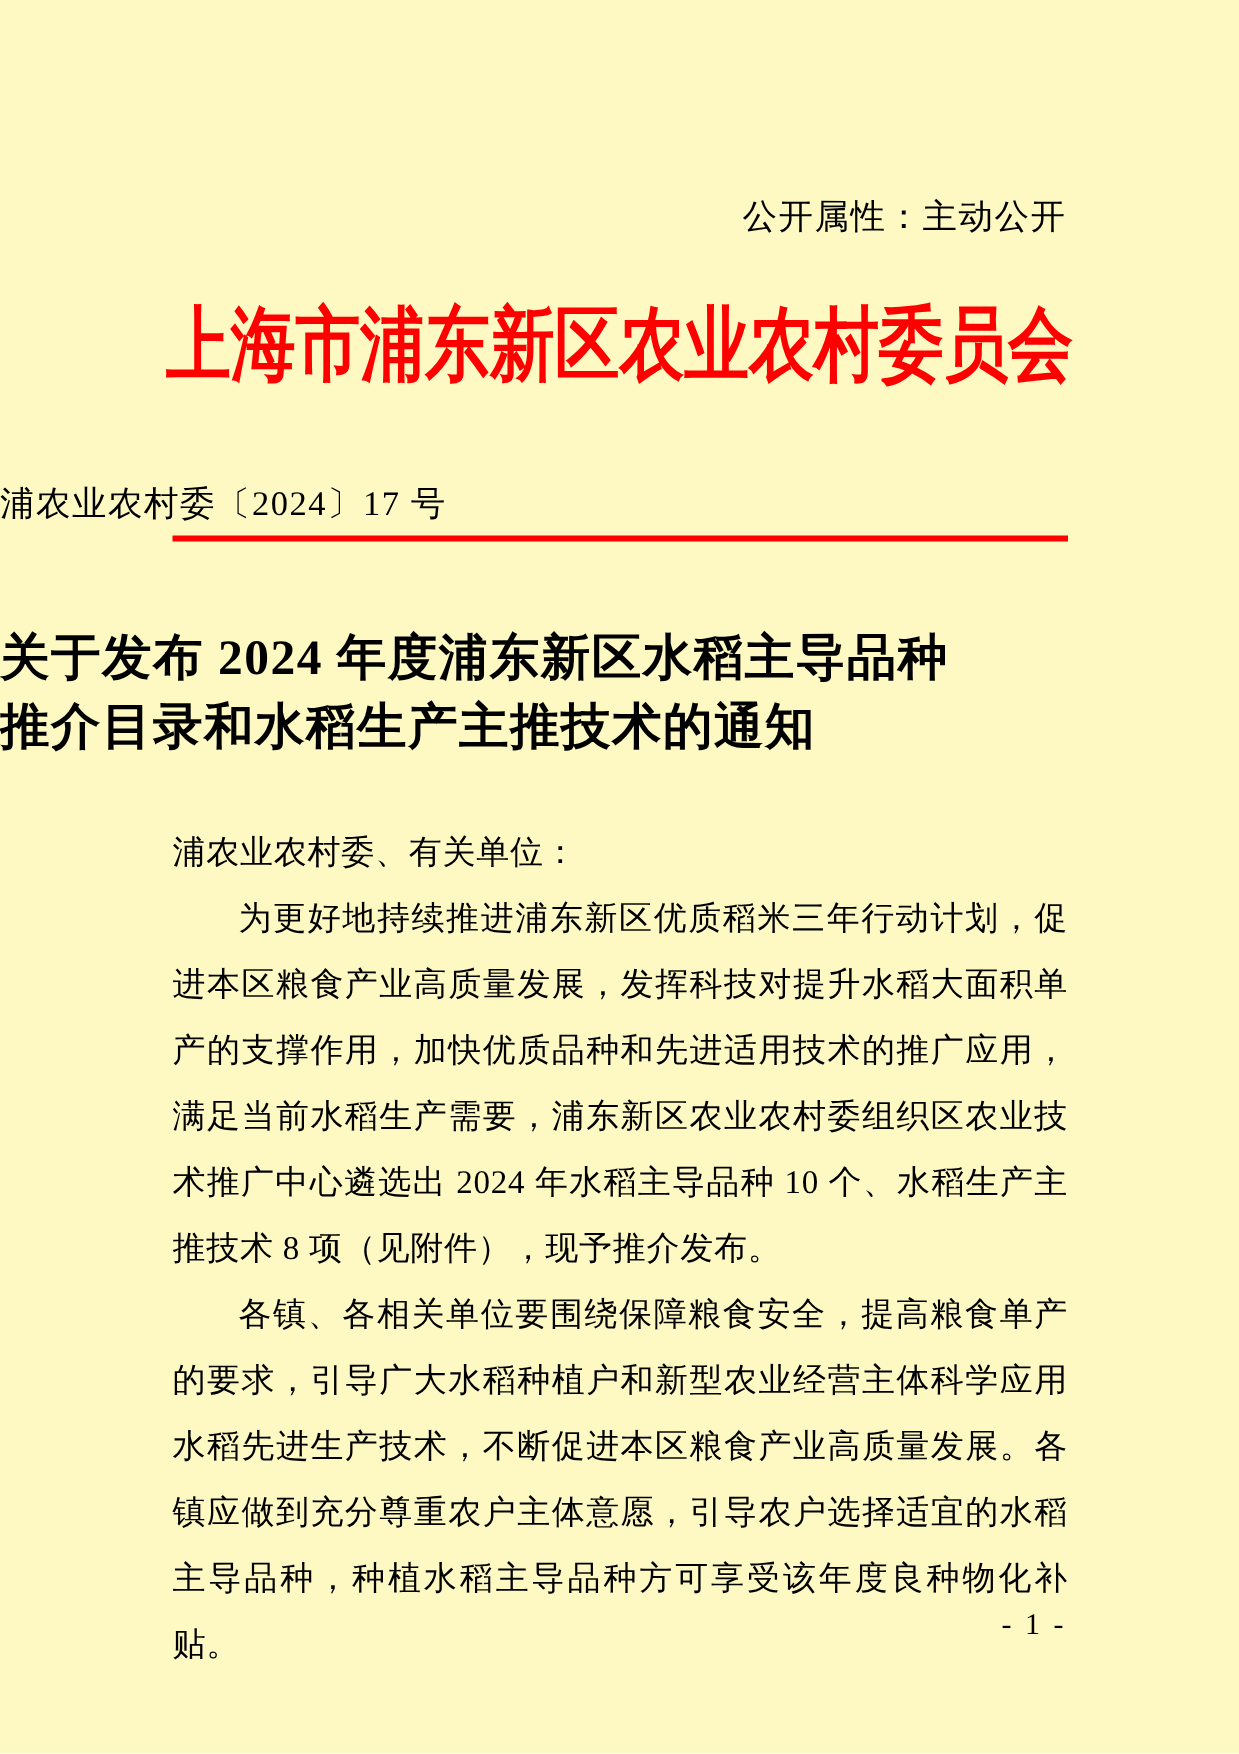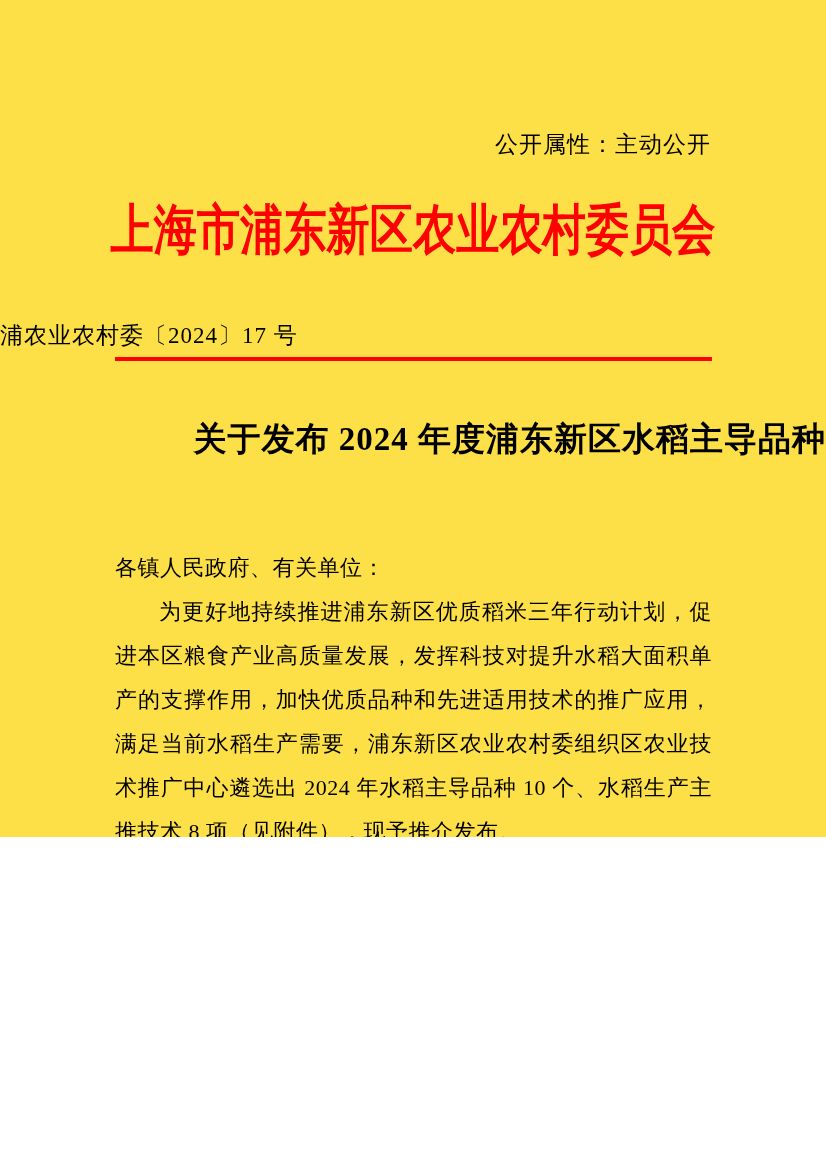--- a/index.html
+++ b/index.html
@@ -1,21 +1,21 @@
 <!DOCTYPE html>
 <html><head>
 <meta charset="utf-8">
 <style>
   * { margin: 0; padding: 0; box-sizing: border-box; }
   html, body { background: #ffffff; }
   .page {
     position: relative;
     width: 826px;
-    height: 837px;
-    background: #fde047;
+    height: 1169px;
+    background: #fef9c3;
     overflow: hidden;
     font-family: "Liberation Serif", "DejaVu Serif", serif;
     color: #000000;
   }
   .publicity {
     position: absolute;
     top: 129px;
     right: 115px;
     font-size: 23px;
     letter-spacing: 1px;
@@ -51,21 +51,21 @@
     left: 115px;
     width: 597px;
     height: 4px;
     background: #FF0000;
   }
   .notice-title {
     position: absolute;
     top: 416px;
     left: 0;
     width: 100%;
-    text-align: right;
+    text-align: left;
     font-size: 33px;
     font-weight: 700;
     line-height: 46px;
     letter-spacing: 1px;
   }
   .body-text {
     position: absolute;
     top: 546px;
     left: 115px;
     width: 597px;
@@ -98,22 +98,24 @@
   <div class="publicity">公开属性：主动公开</div>
 
   <h1 class="org-title">上海市浦东新区农业农村委员会</h1>
 
   <div class="doc-number">浦农业农村委〔2024〕17 号</div>
 
   <div class="red-divider"></div>
 
   <h2 class="notice-title">
     <span>关于发布 2024 年度浦东新区水稻主导品种</span><br>
+    <span>推介目录和水稻生产主推技术的通知</span>
   </h2>
 
   <div class="body-text">
-    <p class="salutation">各镇人民政府、有关单位：</p>
+    <p class="salutation">浦农业农村委、有关单位：</p>
     <p class="indent">为更好地持续推进浦东新区优质稻米三年行动计划，促进本区粮食产业高质量发展，发挥科技对提升水稻大面积单产的支撑作用，加快优质品种和先进适用技术的推广应用，满足当前水稻生产需要，浦东新区农业农村委组织区农业技术推广中心遴选出 2024 年水稻主导品种 10 个、水稻生产主推技术 8 项（见附件），现予推介发布。</p>
+    <p class="indent">各镇、各相关单位要围绕保障粮食安全，提高粮食单产的要求，引导广大水稻种植户和新型农业经营主体科学应用水稻先进生产技术，不断促进本区粮食产业高质量发展。各镇应做到充分尊重农户主体意愿，引导农户选择适宜的水稻主导品种，种植水稻主导品种方可享受该年度良种物化补贴。</p>
   </div>
 
   <div class="page-number">- 1 -</div>
 
 </div>
 
 </body></html>

